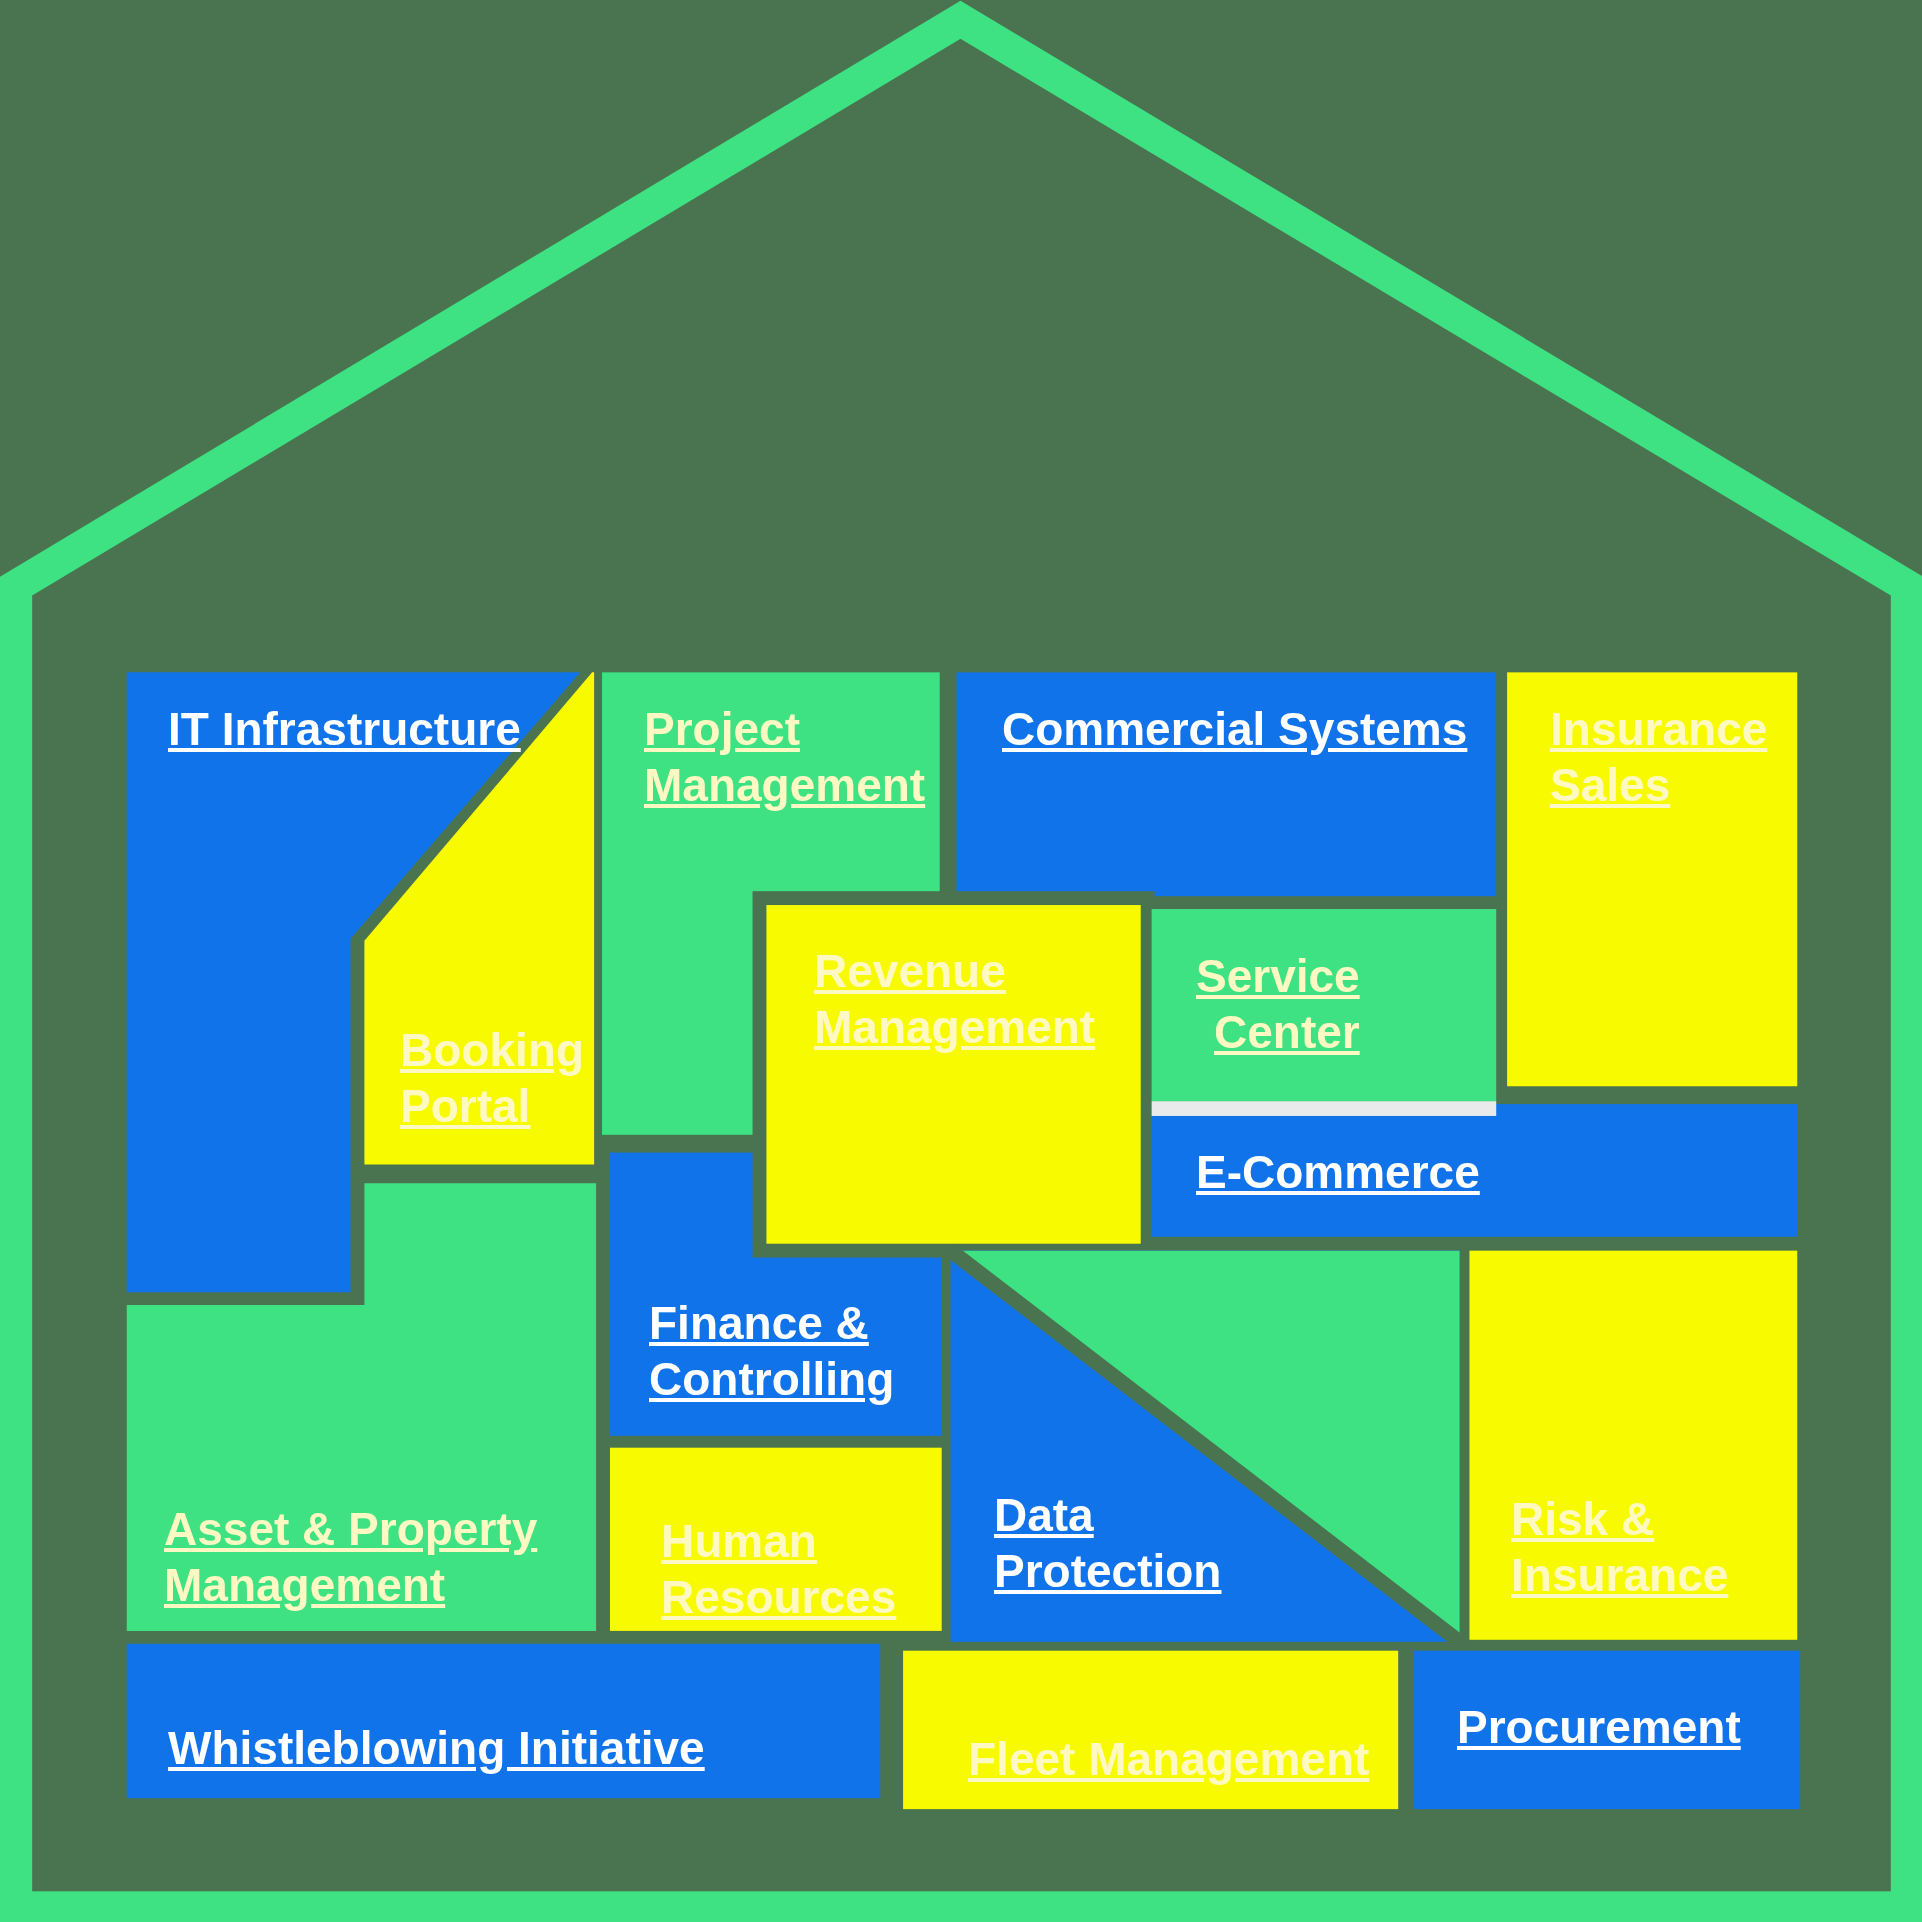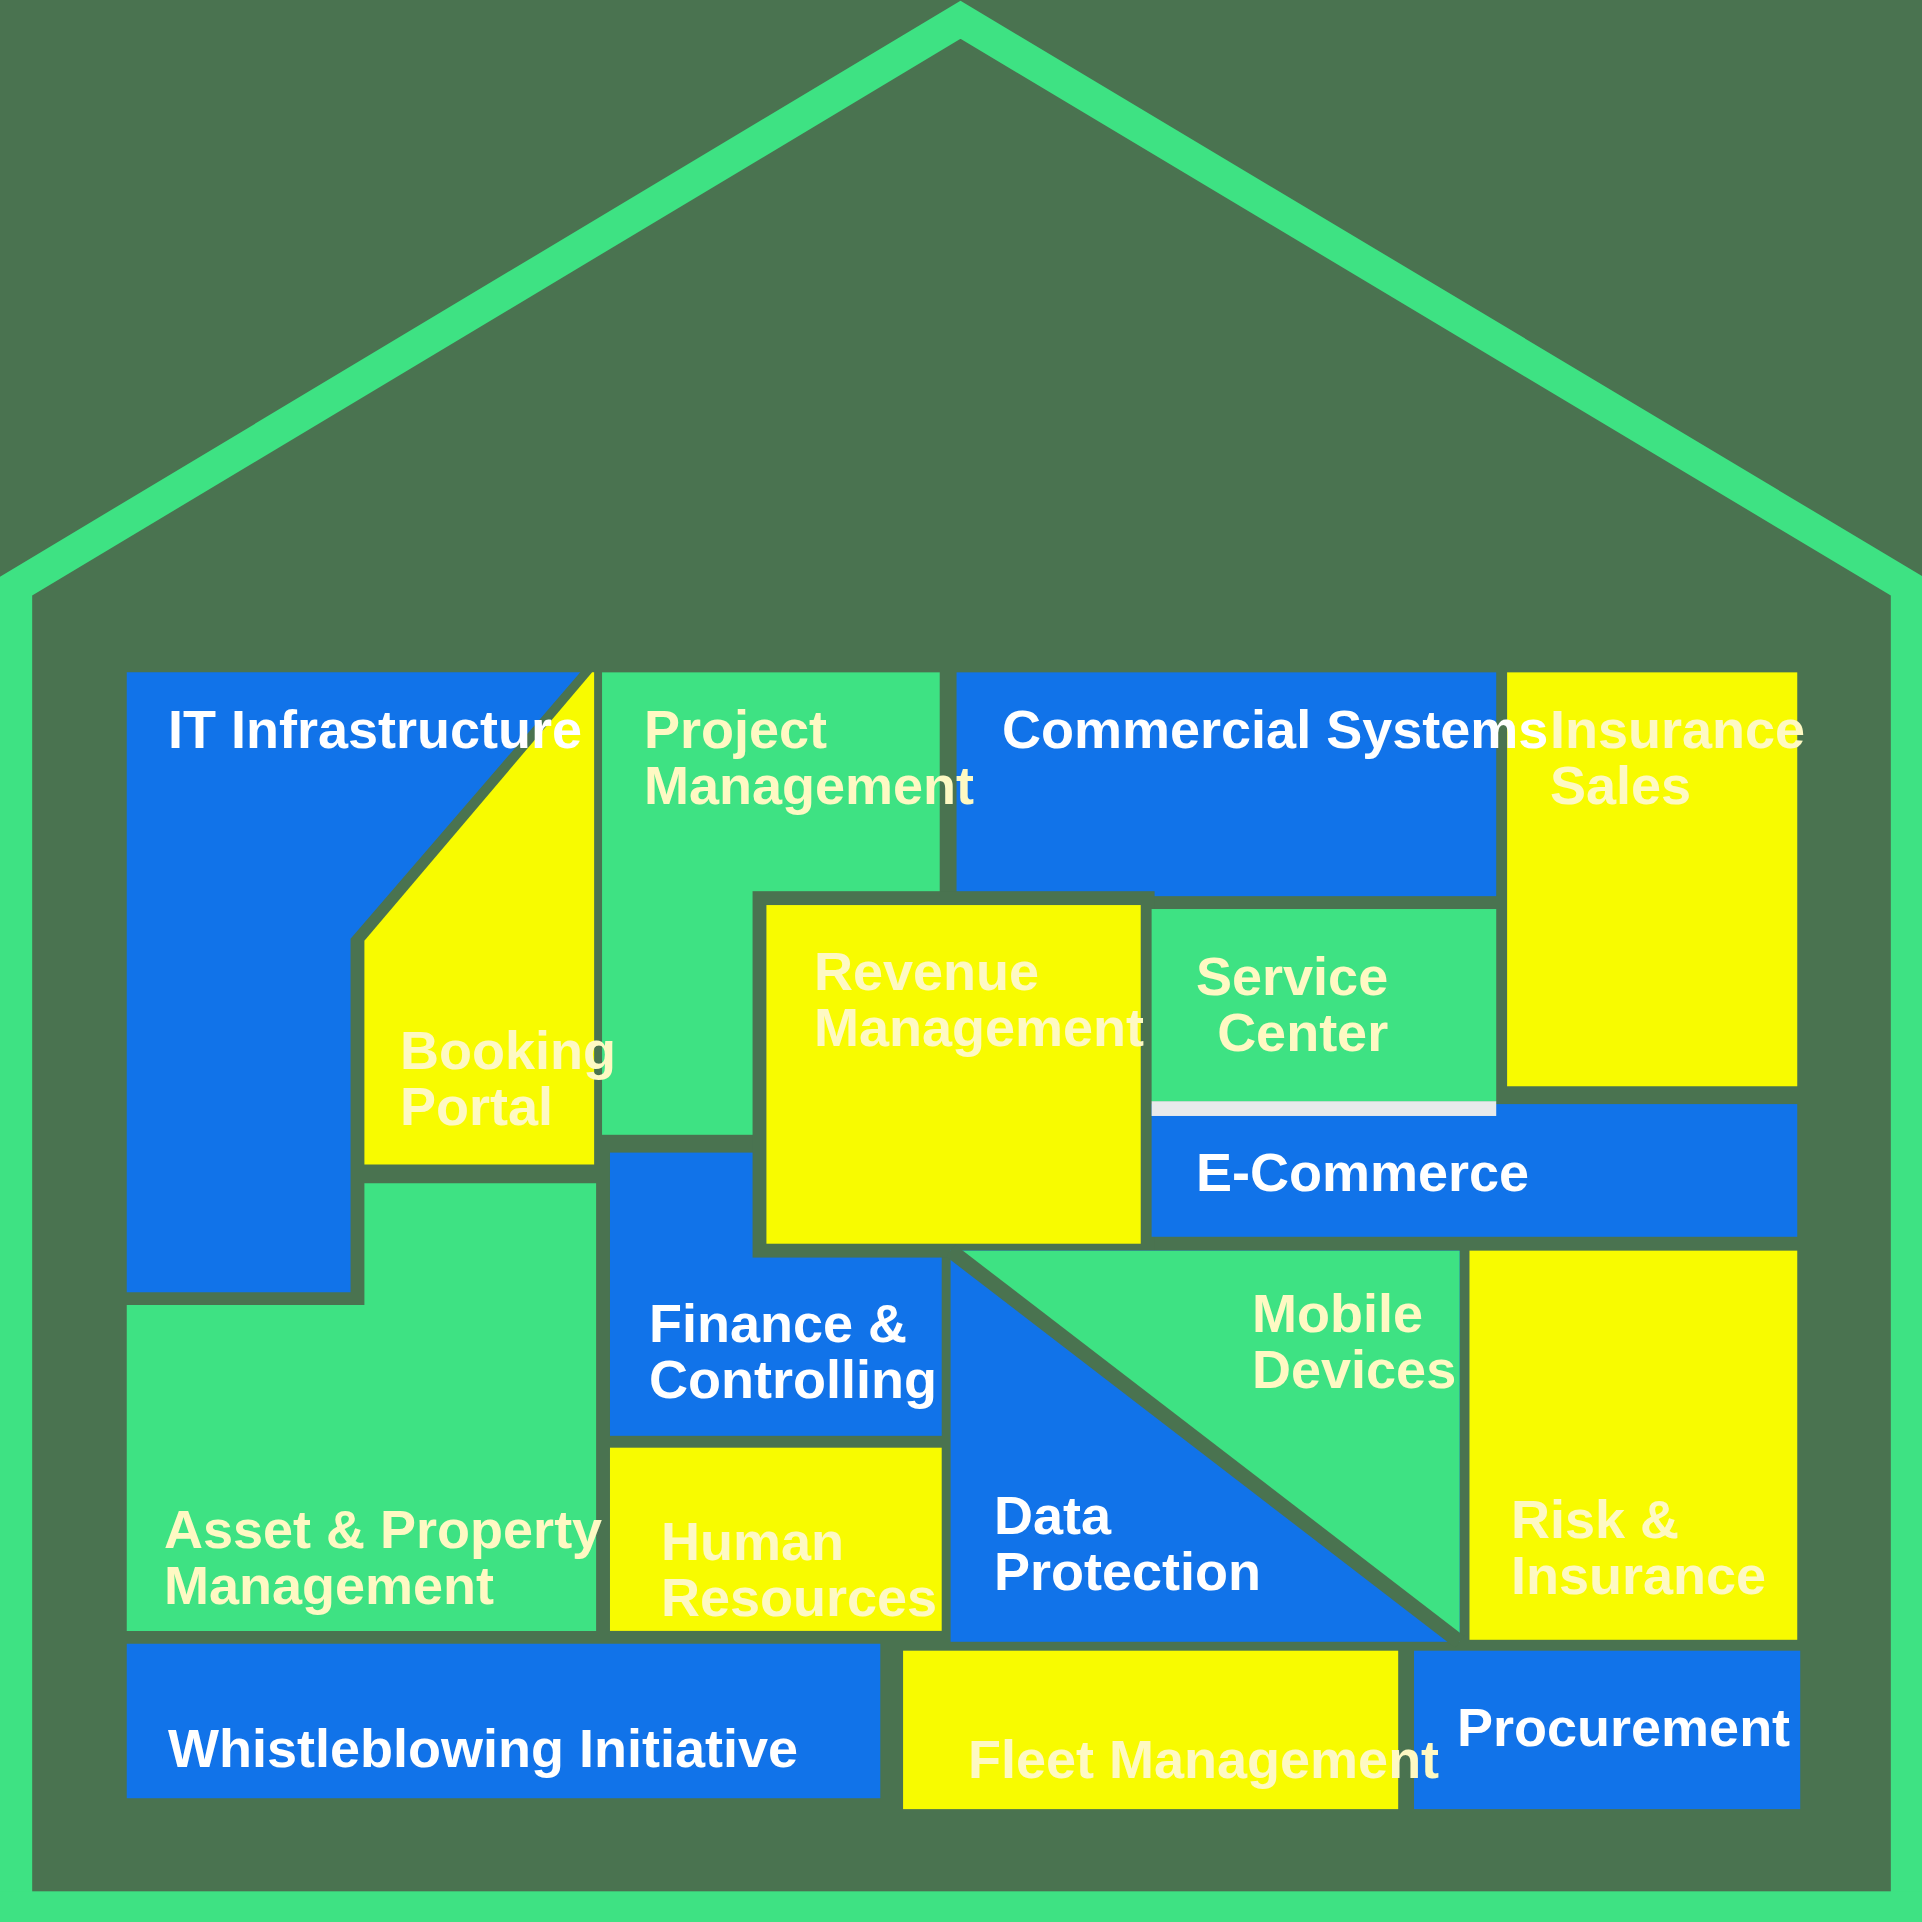--- a/index.html
+++ b/index.html
@@ -16,25 +16,26 @@
     font-family: "Liberation Sans", sans-serif;
   }
   #stage svg {
     position: absolute;
     left: 0;
     top: 0;
   }
   .label {
     position: absolute;
     font-weight: 700;
-    font-size: 54px;
+    font-size: 46px;
     line-height: 56px;
     letter-spacing: 0px;
     white-space: pre-line;
     pointer-events: none;
+    text-decoration: underline;
   }
   .label.dark  { color: #fef9c3; }
   .label.light { color: #FFFFFF; }
 </style>
 </head>
 <body>
 
 <div id="stage">
 
   <svg width="1923" height="1923" viewBox="0 0 1942 1942">
@@ -91,22 +92,20 @@
 Center</div>
   <div class="label light" style="left:1196px; top:1144px;">E-Commerce</div>
   <div class="label light" style="left:649px;  top:1295px;">Finance &amp;
 Controlling</div>
   <div class="label dark" style="left:164px;  top:1501px;">Asset &amp; Property
 Management</div>
   <div class="label dark" style="left:649px;  top:1513px;margin-left:12px;">Human
 Resources</div>
   <div class="label light" style="left:994px; top:1487px;">Data
 Protection</div>
-  <div class="label dark" style="left:1252px; top:1285px;">Mobile
-Devices</div>
   <div class="label dark" style="left:1511px; top:1491px;">Risk &amp;
 Insurance</div>
   <div class="label light" style="left:168px;  top:1689px;margin-top:31px;">Whistleblowing Initiative</div>
   <div class="label dark" style="left:968px;  top:1699px;margin-top:32px;">Fleet Management</div>
   <div class="label light" style="left:1457px; top:1699px;">Procurement</div>
 
 </div>
 
 
 </body></html>

